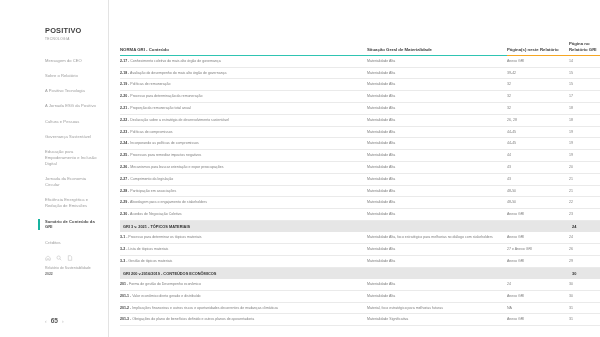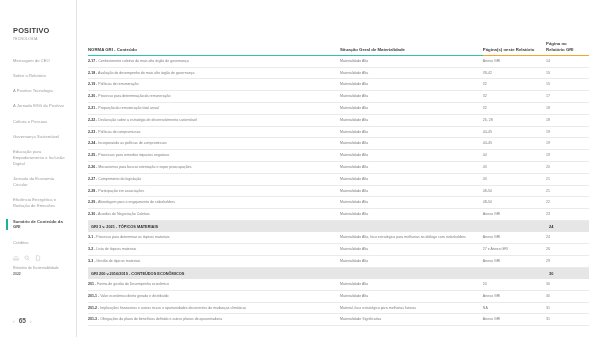--- a/index.html
+++ b/index.html
@@ -2,21 +2,21 @@
 <html><head>
 <meta charset="utf-8">
 <style>
   * { box-sizing: border-box; margin: 0; padding: 0; }
   html, body {
     width: 600px; height: 337px;
     font-family: "Liberation Sans", sans-serif;
     background: #ffffff;
     overflow: hidden;
   }
-  .page { position: relative; width: 600px; height: 272px; display: flex; }
+  .page { position: relative; width: 600px; height: 272px; display: flex; padding-left: 32px; }
 
   
   .sidebar {
     width: 77px; height: 337px;
     background: #ffffff;
     border-right: 1px solid #e3e3e3;
     padding: 26px 0 0 0;
     position: relative;
     flex: 0 0 77px;
   }

